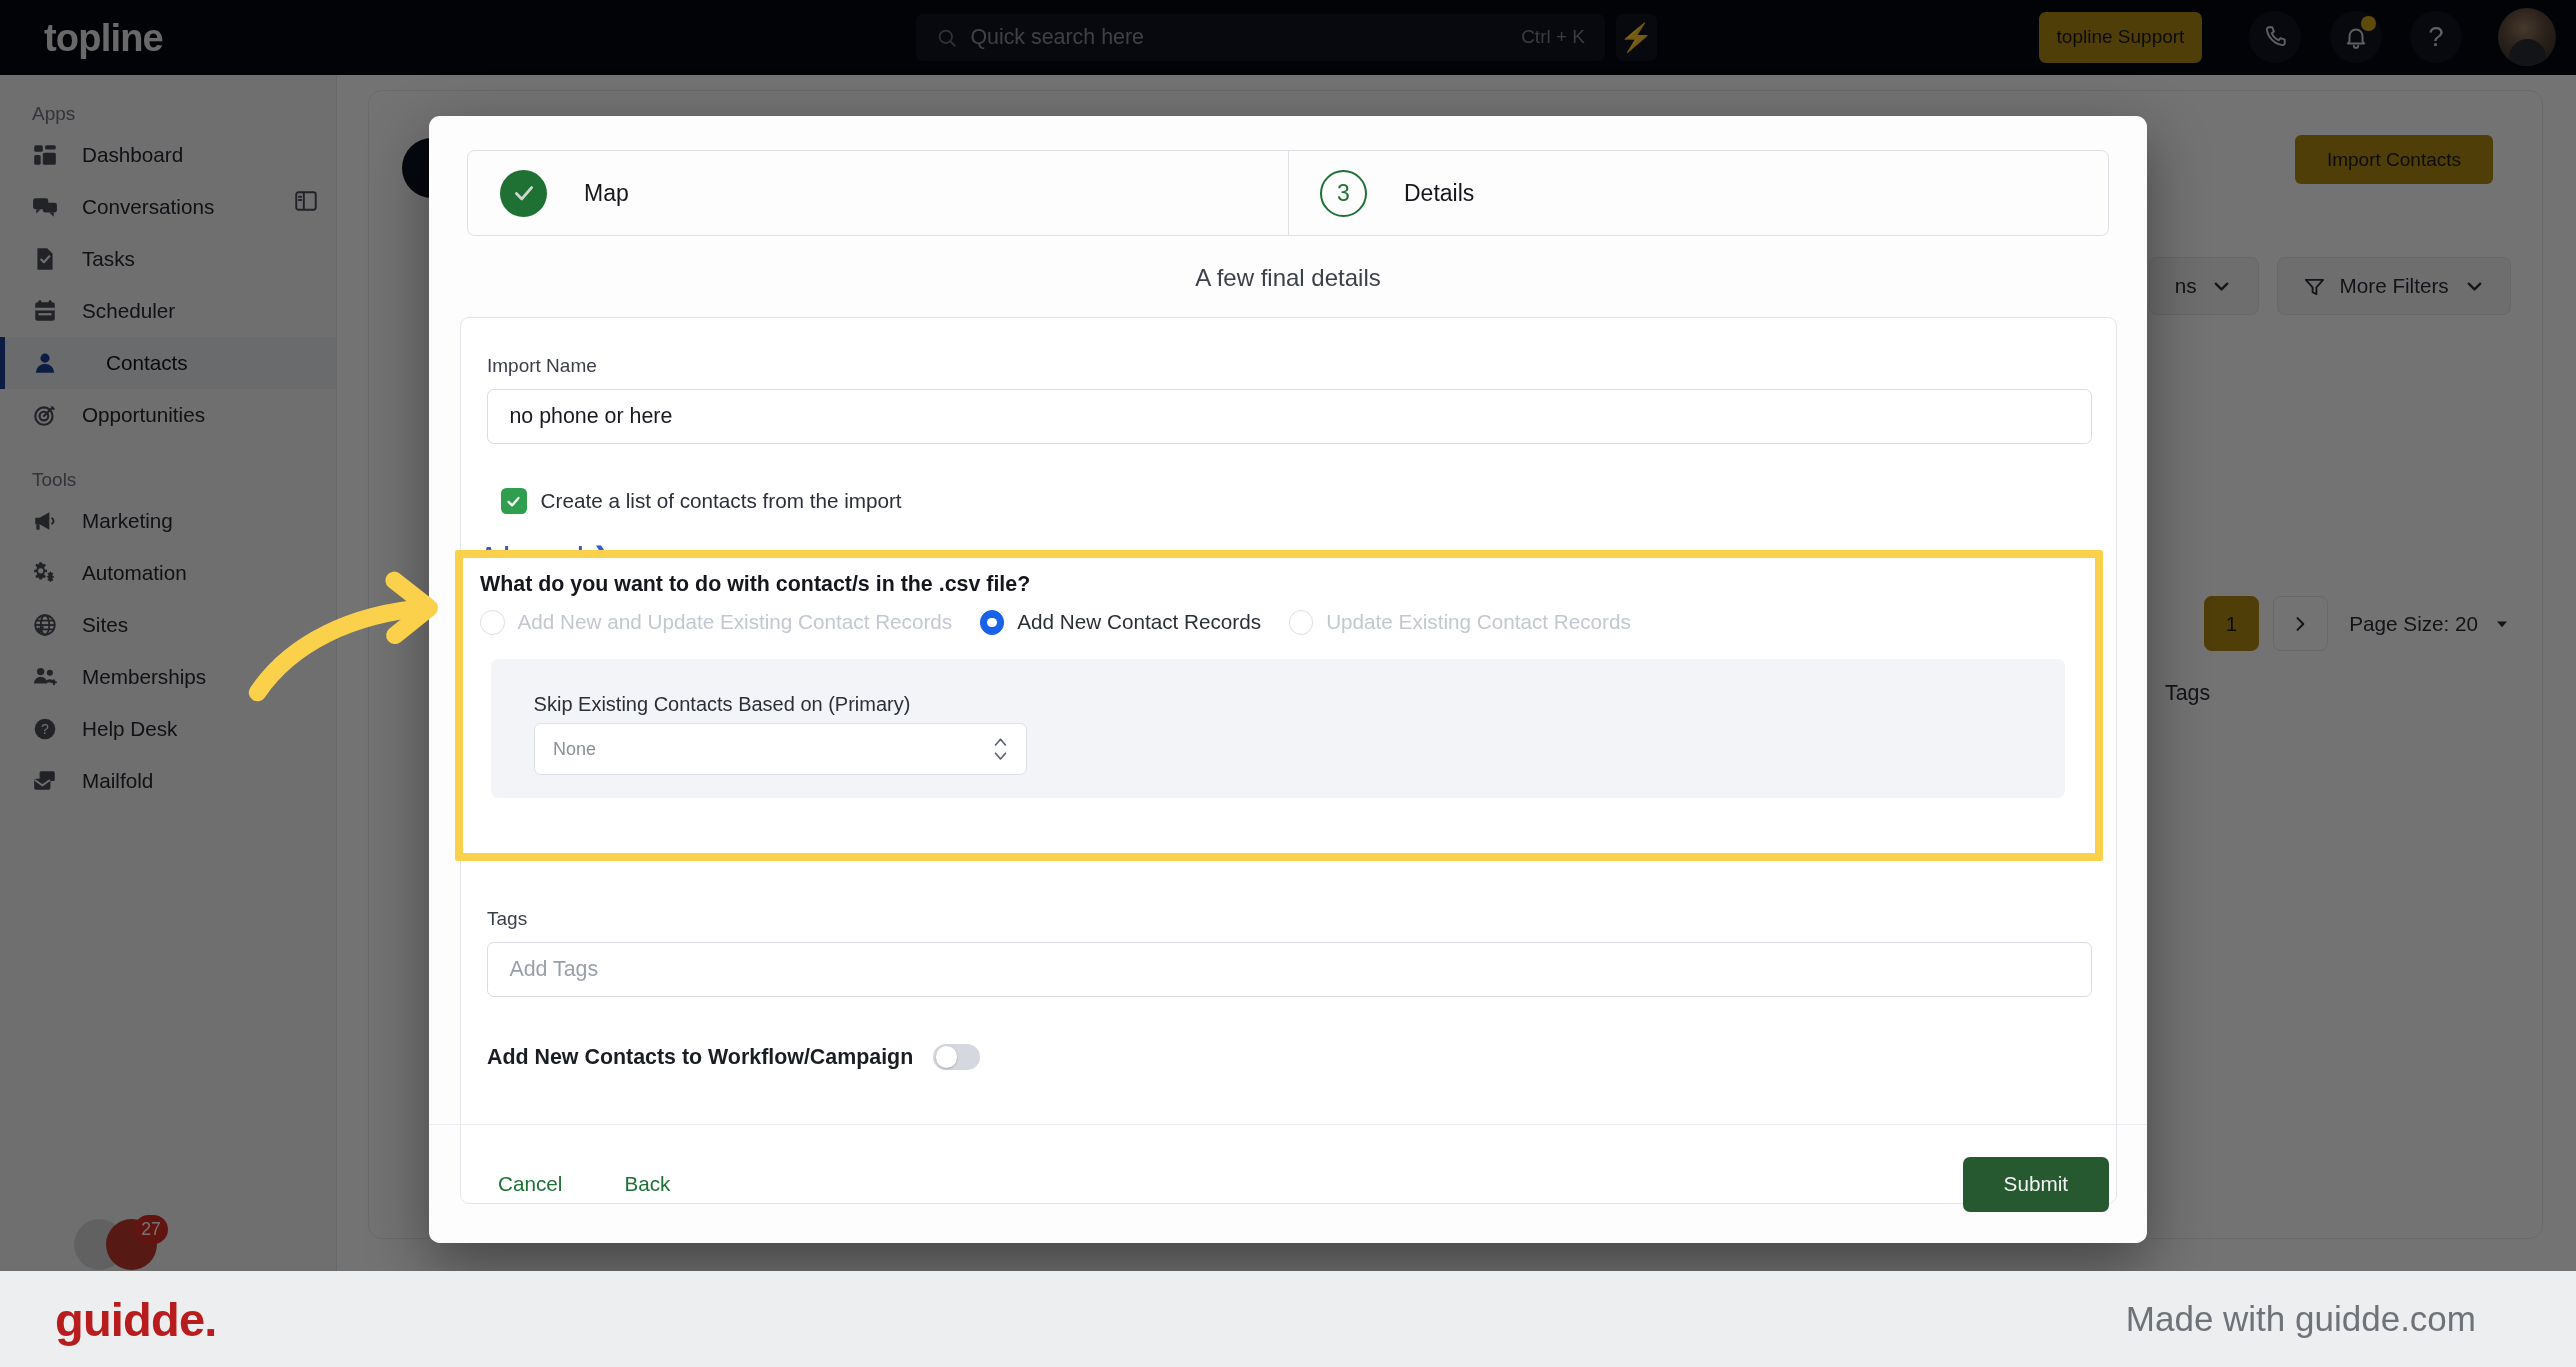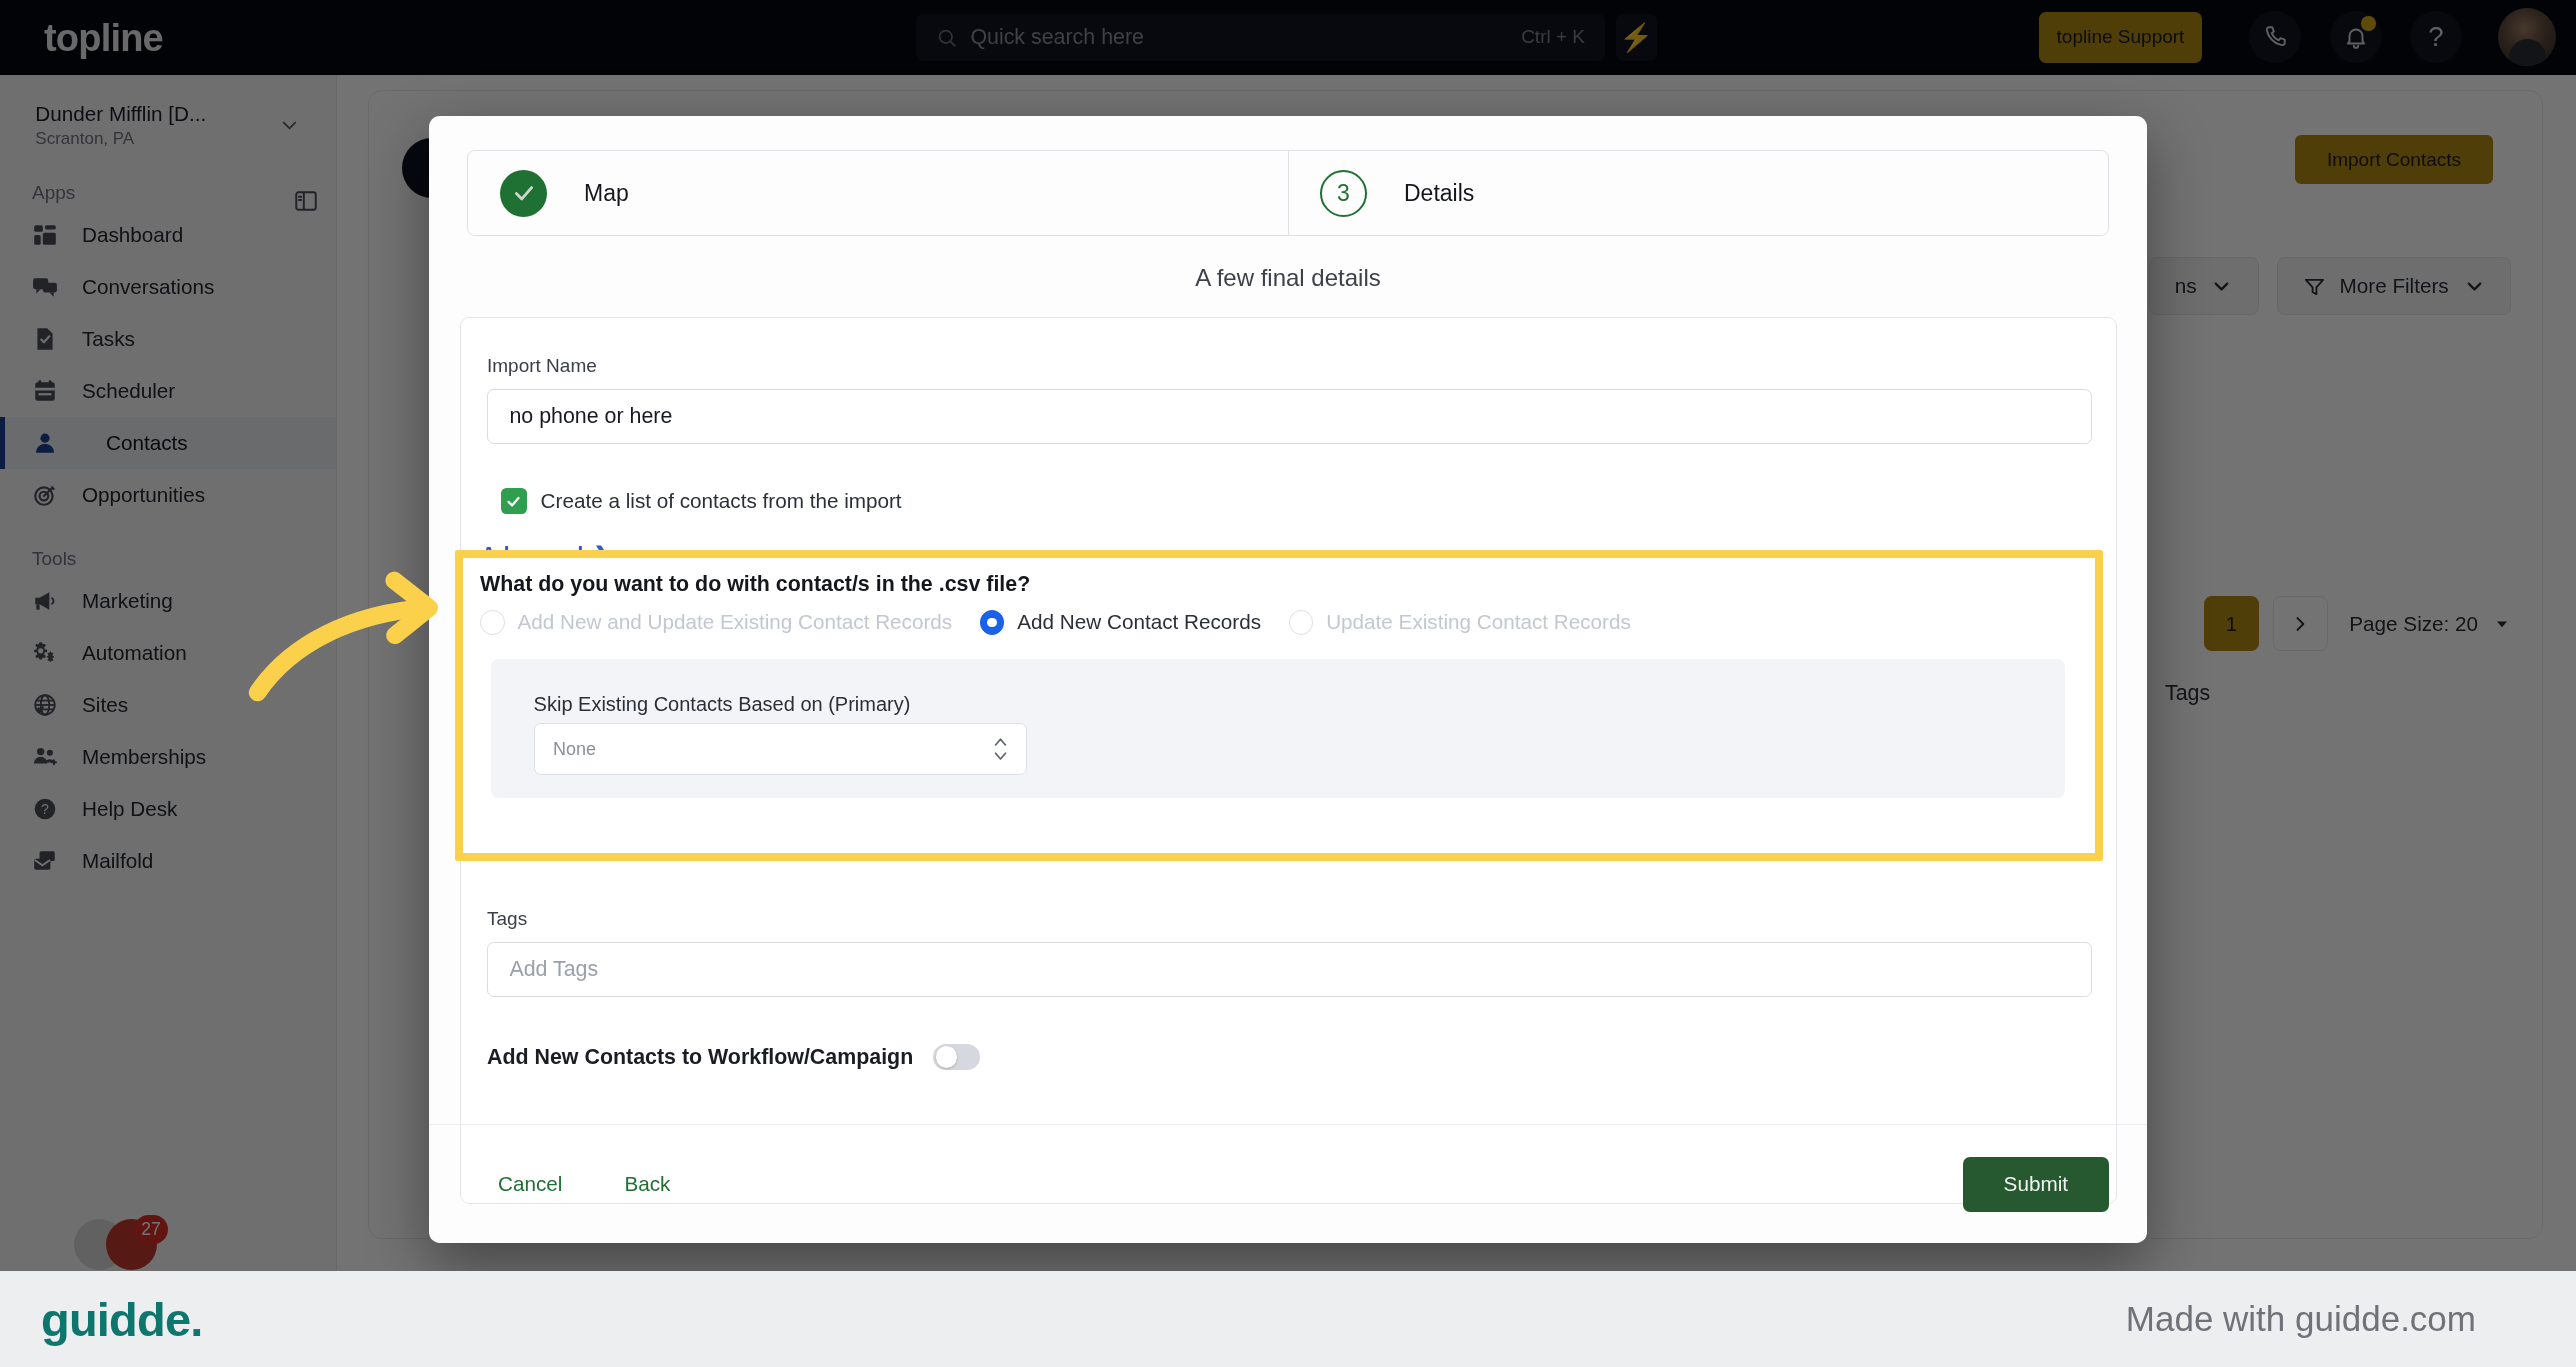--- a/index.html
+++ b/index.html
@@ -369,22 +369,22 @@
   }
 
   
   .brandbar {
     position: absolute; left: 0; top: 1271px;
     width: 2576px; height: 96px;
     background: #eceef0;
     display: flex; align-items: center;
   }
   .guidde-logo {
-    margin-left: 41px;
-    font-size: 47px; font-weight: 700; color: #0f766e; letter-spacing: -0.8px;
+    margin-left: 55px;
+    font-size: 47px; font-weight: 700; color: #b91c1c; letter-spacing: -0.8px;
   }
   .made-with {
     margin-left: auto; margin-right: 100px;
     font-size: 35px; color: #6f7379;
   }
 </style>
 </head>
 <body>
 
 <div id="app">
@@ -424,29 +424,20 @@
       </div>
 
       <div class="icon-circle" style="left:2410px">
         <span class="qm">?</span>
       </div>
 
       <div class="avatar-top"></div>
     </div>
 
     <div class="sidebar">
-      <div class="workspace">
-        <div class="ws-text">
-          <div class="ws-name">Dunder Mifflin [D...</div>
-          <div class="ws-sub">Scranton, PA</div>
-        </div>
-        <svg class="chev-sm" viewBox="0 0 24 24" fill="none" stroke="#5c6070" stroke-width="2" stroke-linecap="round" stroke-linejoin="round">
-            <polyline points="6 9 12 15 18 9"></polyline>
-          </svg>
-      </div>
       <svg class="panel-toggle" viewBox="0 0 24 24" fill="none" stroke="#4a4e58" stroke-width="1.8">
         <rect x="3" y="4" width="18" height="16" rx="2"></rect>
           <line x1="10" y1="4" x2="10" y2="20"></line>
         <line x1="5.5" y1="8" x2="7.5" y2="8" stroke-linecap="round"></line>
           <line x1="5.5" y1="11" x2="7.5" y2="11" stroke-linecap="round"></line>
       </svg>
 
       <div class="nav-group-title">Apps</div>
 
       <div class="nav-item">

